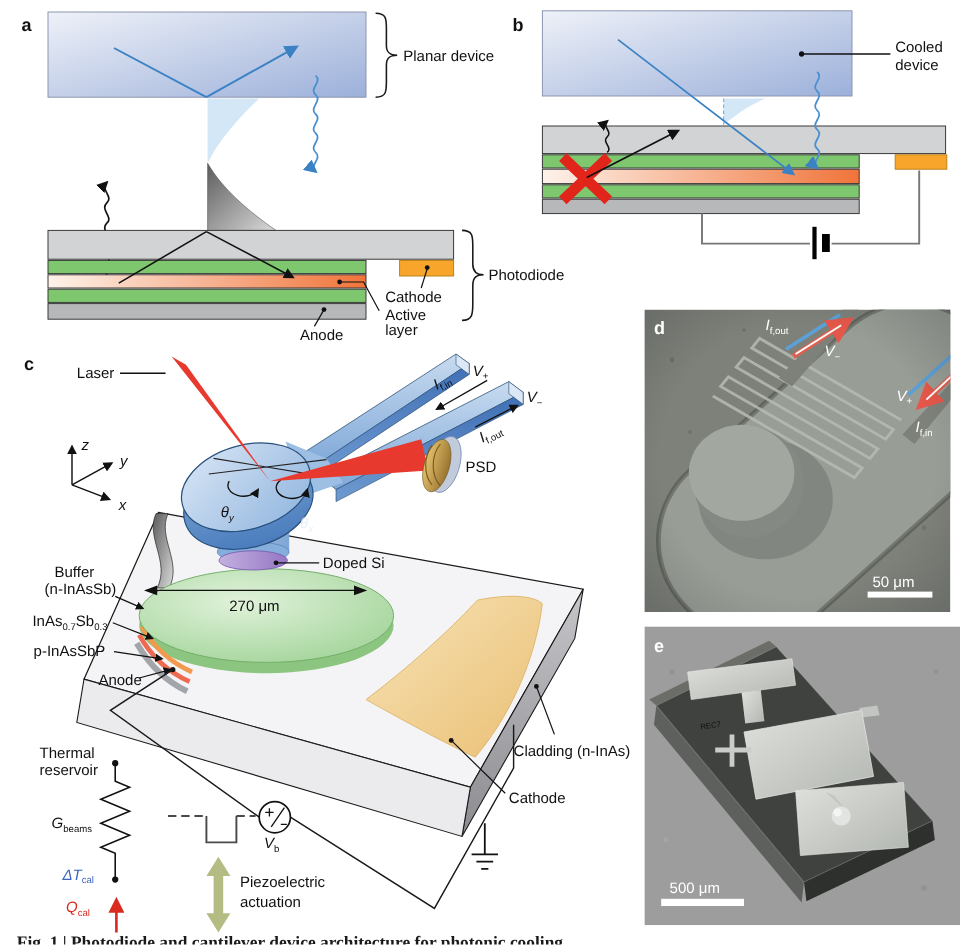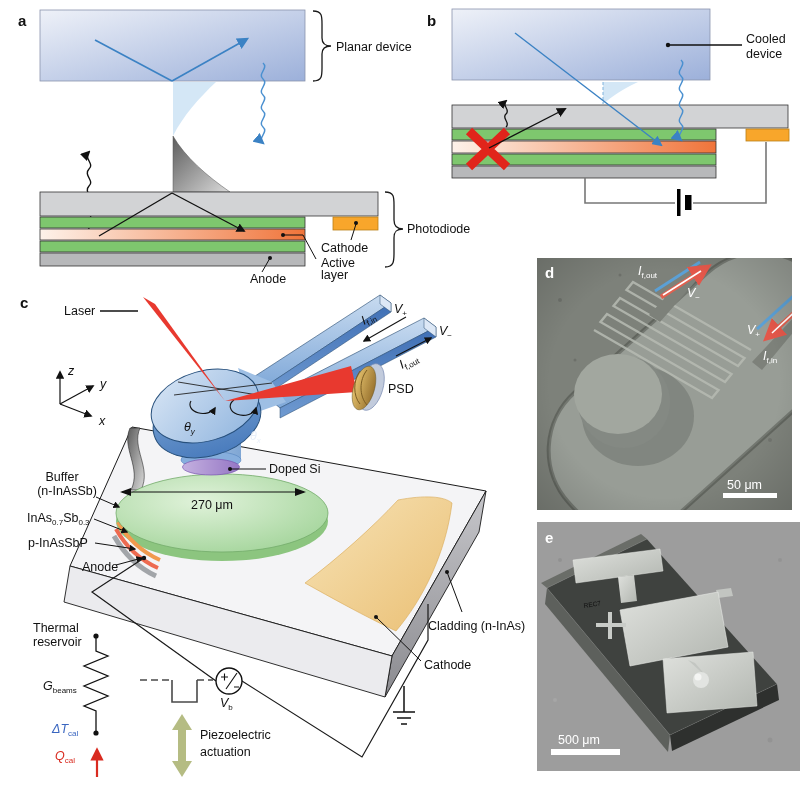--- a/index.html
+++ b/index.html
@@ -331,13 +331,16 @@
   <polygon points="688,660 700,671 707,677 695,663" fill="#c3c6c2"></polygon>
   <circle cx="701" cy="680" r="8" fill="#e2e4e1"></circle>
   <circle cx="698" cy="677" r="3.5" fill="#f4f5f3"></circle>
   <text x="584" y="608" font-size="6.5" fill="#9b9e99" transform="rotate(-9 584 608)">REC7</text>
   <text class="panel-letter white" x="545" y="543">e</text>
   <text class="lbl white" x="558" y="744">500 μm</text>
   <rect x="551" y="749" width="69" height="6" fill="#fff"></rect>
 </g>
 </svg>
 
+<div id="caption-clip">
+  <span>Fig. 1 | Photodiode and cantilever device architecture for photonic cooling.</span>
 </div>
+</div>
 
 </body></html>

